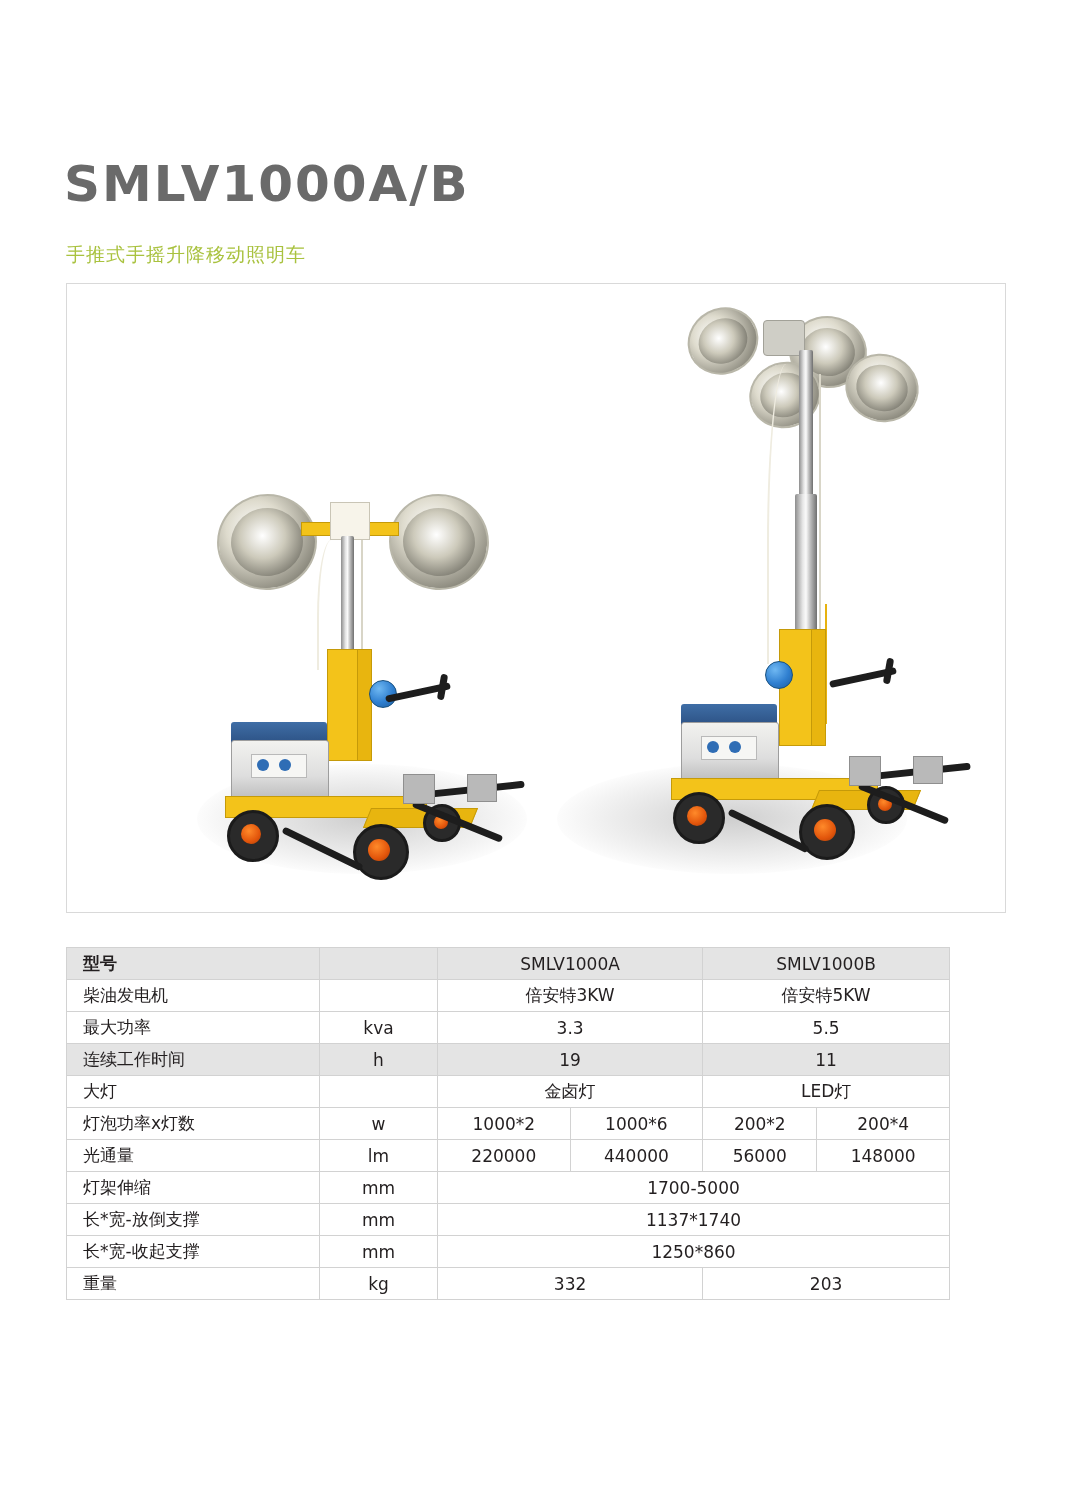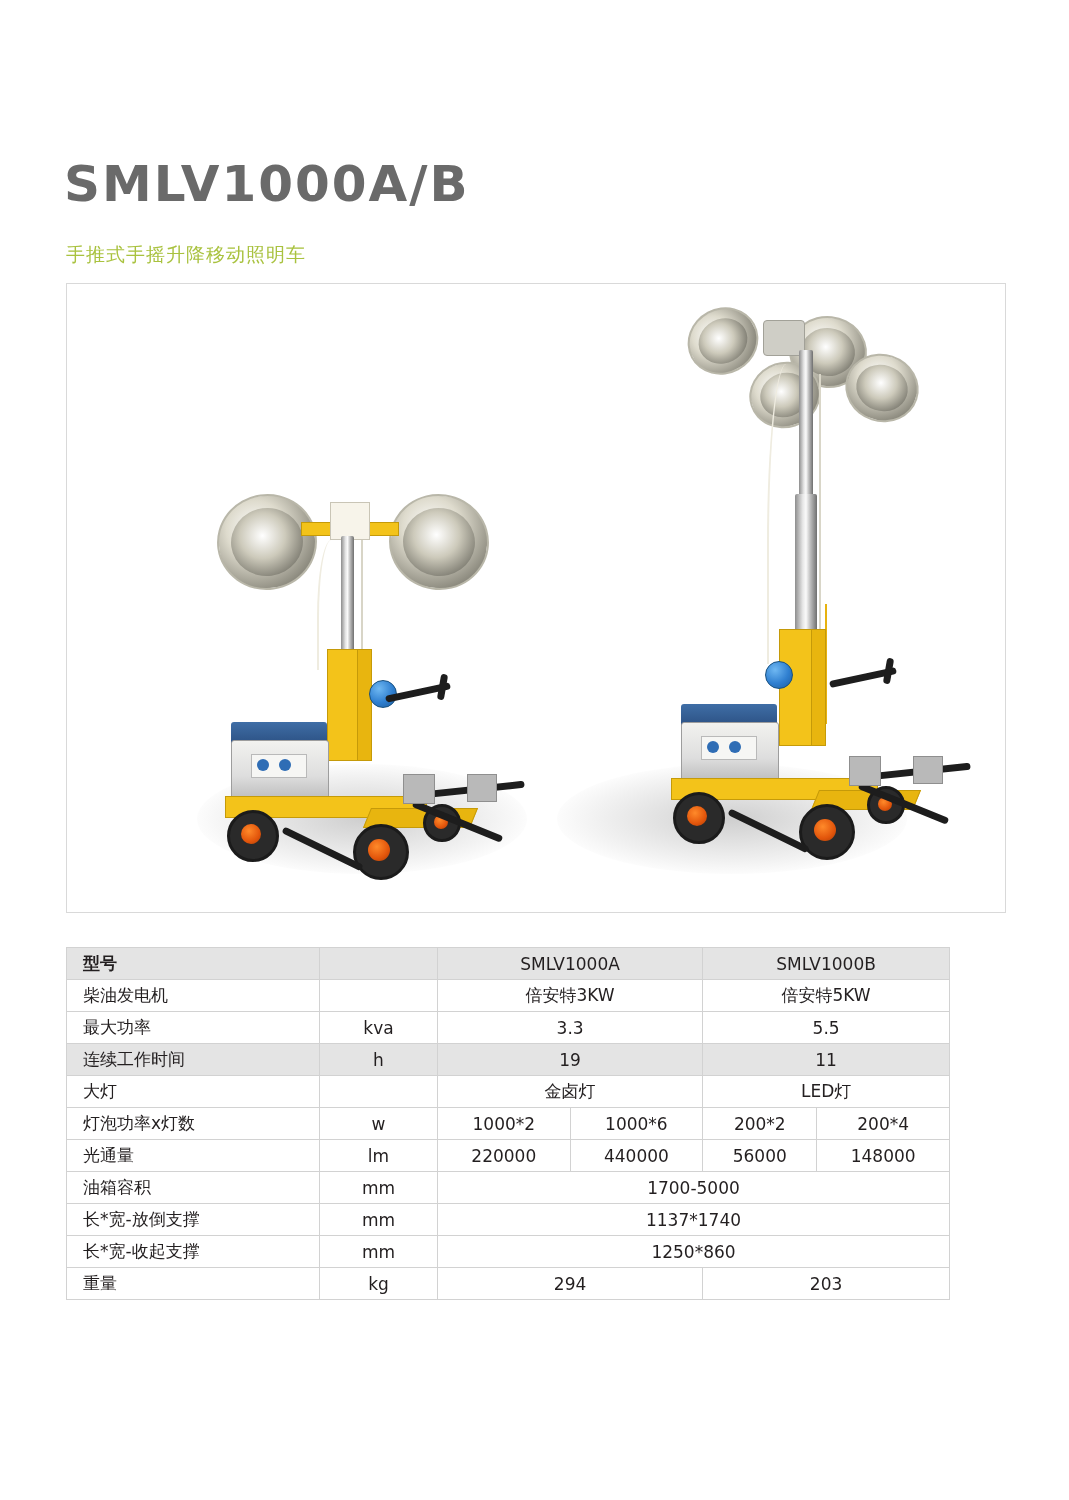--- a/index.html
+++ b/index.html
@@ -318,36 +318,36 @@
       </tr>
       <tr class="row-plain">
         <td class="label">光通量</td>
         <td class="unit">lm</td>
         <td>220000</td>
         <td>440000</td>
         <td>56000</td>
         <td>148000</td>
       </tr>
       <tr class="row-plain">
-        <td class="label">油箱容积</td>
+        <td class="label">灯架伸缩</td>
         <td class="unit">mm</td>
         <td colspan="4">1700-5000</td>
       </tr>
       <tr class="row-plain">
         <td class="label">长*宽-放倒支撑</td>
         <td class="unit">mm</td>
         <td colspan="4">1137*1740</td>
       </tr>
       <tr class="row-plain">
         <td class="label">长*宽-收起支撑</td>
         <td class="unit">mm</td>
         <td colspan="4">1250*860</td>
       </tr>
       <tr class="row-plain">
         <td class="label">重量</td>
         <td class="unit">kg</td>
-        <td colspan="2">294</td>
+        <td colspan="2">332</td>
         <td colspan="2">203</td>
       </tr>
     </tbody>
   </table>
 
 </div>
 
 </body></html>

